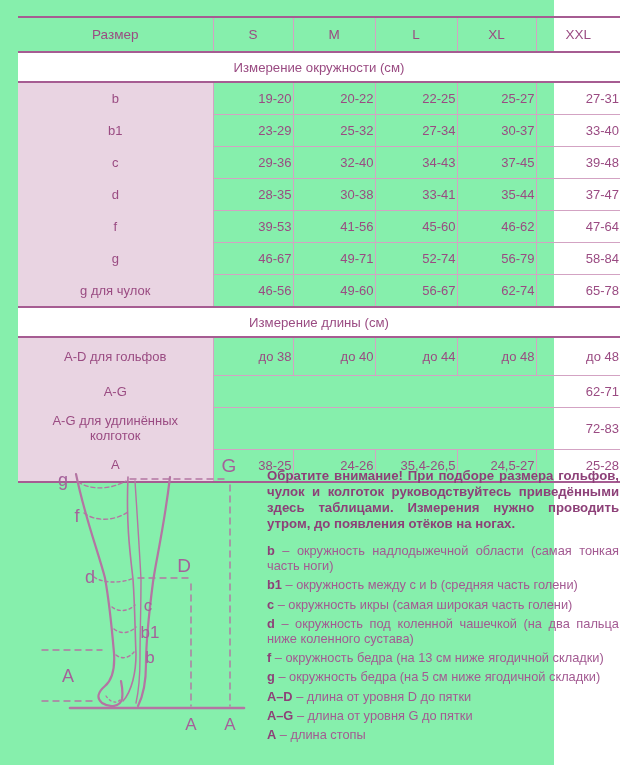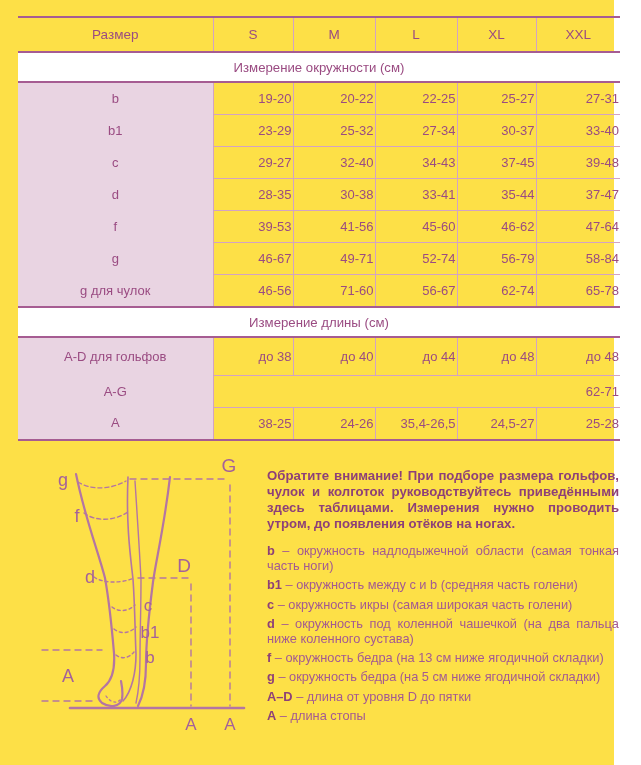--- a/index.html
+++ b/index.html
@@ -1,17 +1,17 @@
 <!DOCTYPE html>
 <html><head>
 <meta charset="utf-8">
 <style>
   html,body{margin:0;padding:0;background:#ffffff;}
   body{width:641px;height:765px;overflow:hidden;font-family:"Liberation Sans",sans-serif;}
-  .page{position:relative;width:614px;height:765px;background:#fde047;}
+  .page{position:relative;width:554px;height:765px;background:#86efac;}
 
   
   table.size-table{
     position:absolute;left:18px;top:16px;width:602px;
     border-collapse:collapse;table-layout:fixed;
     color:#9a4b82;font-size:13px;
   }
   table.size-table th{font-weight:normal;font-size:13.5px;height:31px;
     border-top:2px solid #a65c92;border-bottom:2px solid #a65c92;}
   table.size-table th + th{border-left:1px solid #d3a3c3;}
@@ -84,21 +84,21 @@
     <tr class="data">
       <td class="lbl">b1</td>
       <td class="val">23-29</td>
       <td class="val">25-32</td>
       <td class="val">27-34</td>
       <td class="val">30-37</td>
       <td class="val">33-40</td>
     </tr>
     <tr class="data">
       <td class="lbl">c</td>
-      <td class="val">29-27</td>
+      <td class="val">29-36</td>
       <td class="val">32-40</td>
       <td class="val">34-43</td>
       <td class="val">37-45</td>
       <td class="val">39-48</td>
     </tr>
     <tr class="data">
       <td class="lbl">d</td>
       <td class="val">28-35</td>
       <td class="val">30-38</td>
       <td class="val">33-41</td>
@@ -117,41 +117,45 @@
       <td class="lbl">g</td>
       <td class="val">46-67</td>
       <td class="val">49-71</td>
       <td class="val">52-74</td>
       <td class="val">56-79</td>
       <td class="val">58-84</td>
     </tr>
     <tr class="data">
       <td class="lbl">g для чулок</td>
       <td class="val">46-56</td>
-      <td class="val">71-60</td>
+      <td class="val">49-60</td>
       <td class="val">56-67</td>
       <td class="val">62-74</td>
       <td class="val">65-78</td>
     </tr>
 
     <tr class="section">
       <td colspan="6">Измерение длины (см)</td>
     </tr>
 
     <tr class="data first h-long">
       <td class="lbl">A-D для гольфов</td>
       <td class="val">до 38</td>
       <td class="val">до 40</td>
       <td class="val">до 44</td>
       <td class="val">до 48</td>
       <td class="val">до 48</td>
     </tr>
     <tr class="data">
       <td class="lbl">A-G</td>
       <td class="val" colspan="5">62-71</td>
+    </tr>
+    <tr class="data h-tall">
+      <td class="lbl">A-G для удлинённых колготок</td>
+      <td class="val" colspan="5">72-83</td>
     </tr>
     <tr class="data last">
       <td class="lbl">A</td>
       <td class="val">38-25</td>
       <td class="val">24-26</td>
       <td class="val">35,4-26,5</td>
       <td class="val">24,5-27</td>
       <td class="val">25-28</td>
     </tr>
   </tbody>
@@ -198,16 +202,17 @@
   <div class="info">
     <p class="note">Обратите внимание! При подборе размера гольфов, чулок и колготок руководствуйтесь приведёнными здесь таблицами. Измерения нужно проводить утром, до появления отёков на ногах.</p>
 
     <p class="def"><span class="term">b</span> <span>– окружность надлодыжечной области (самая тонкая часть ноги)</span></p>
     <p class="def"><span class="term">b1</span> <span>– окружность между с и b (средняя часть голени)</span></p>
     <p class="def"><span class="term">c</span> <span>– окружность икры (самая широкая часть голени)</span></p>
     <p class="def"><span class="term">d</span> <span>– окружность под коленной чашечкой (на два пальца ниже коленного сустава)</span></p>
     <p class="def"><span class="term">f</span> <span>– окружность бедра (на 13 см ниже ягодичной складки)</span></p>
     <p class="def"><span class="term">g</span> <span>– окружность бедра (на 5 см ниже ягодичной складки)</span></p>
     <p class="def"><span class="term">A–D</span> <span>– длина от уровня D до пятки</span></p>
+    <p class="def"><span class="term">A–G</span> <span>– длина от уровня G до пятки</span></p>
     <p class="def"><span class="term">A</span> <span>– длина стопы</span></p>
   </div>
 
 </div>
 
 </body></html>

